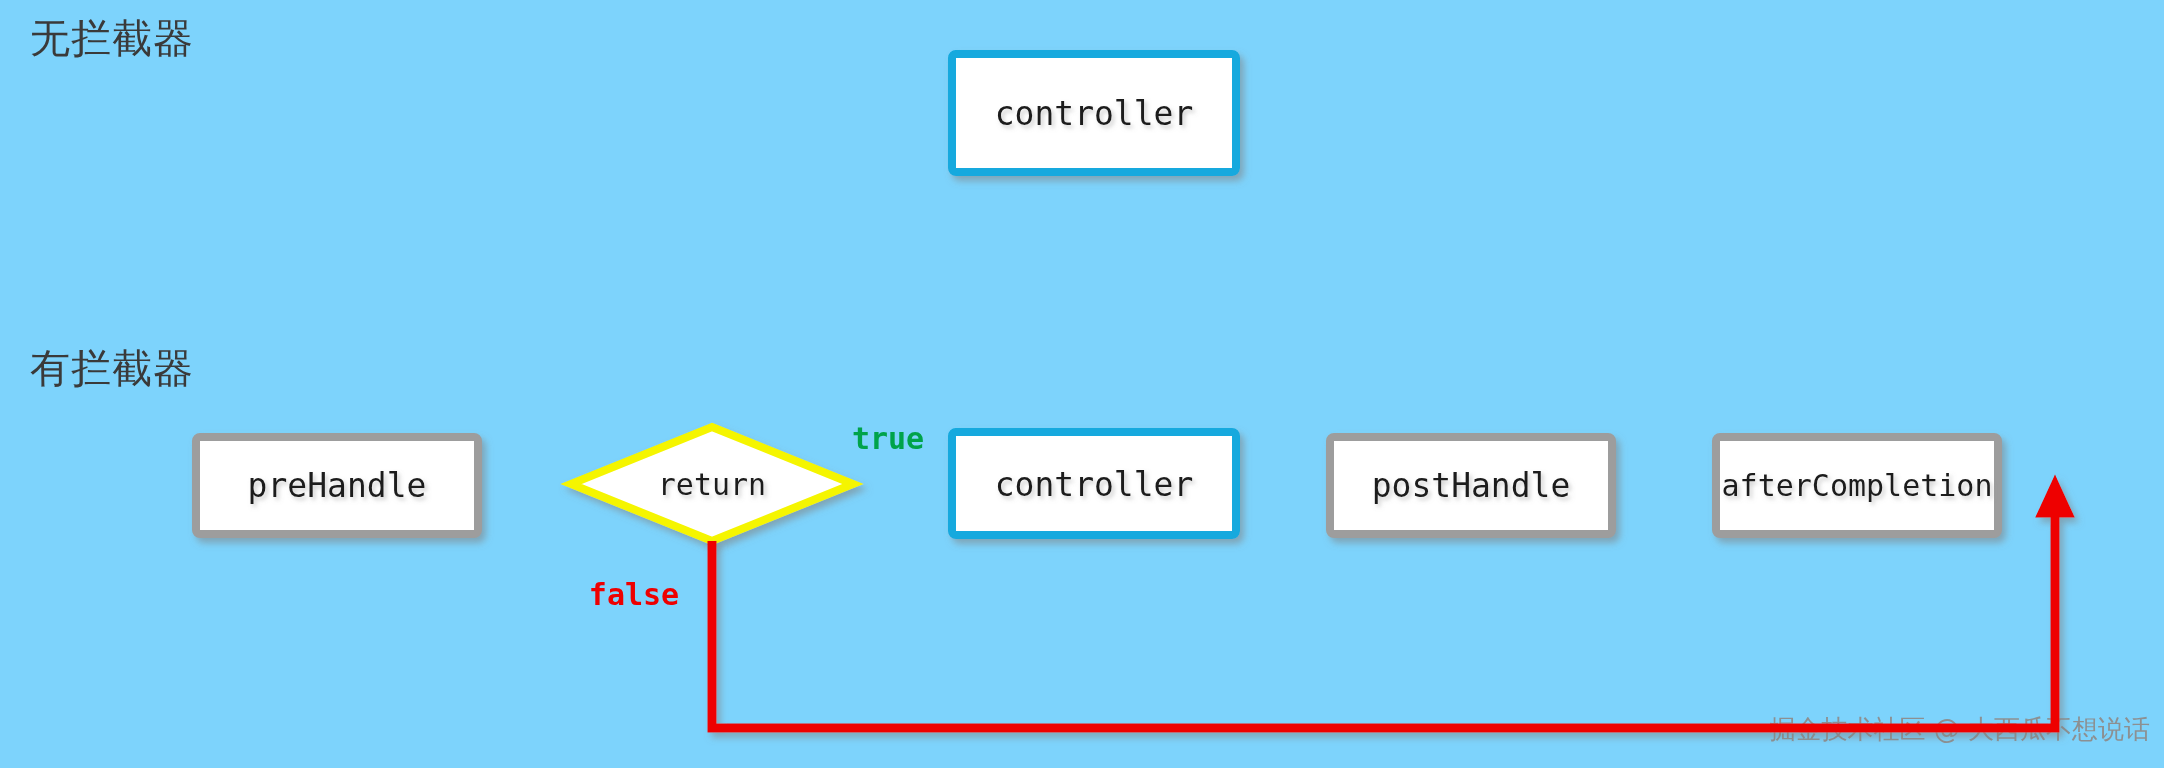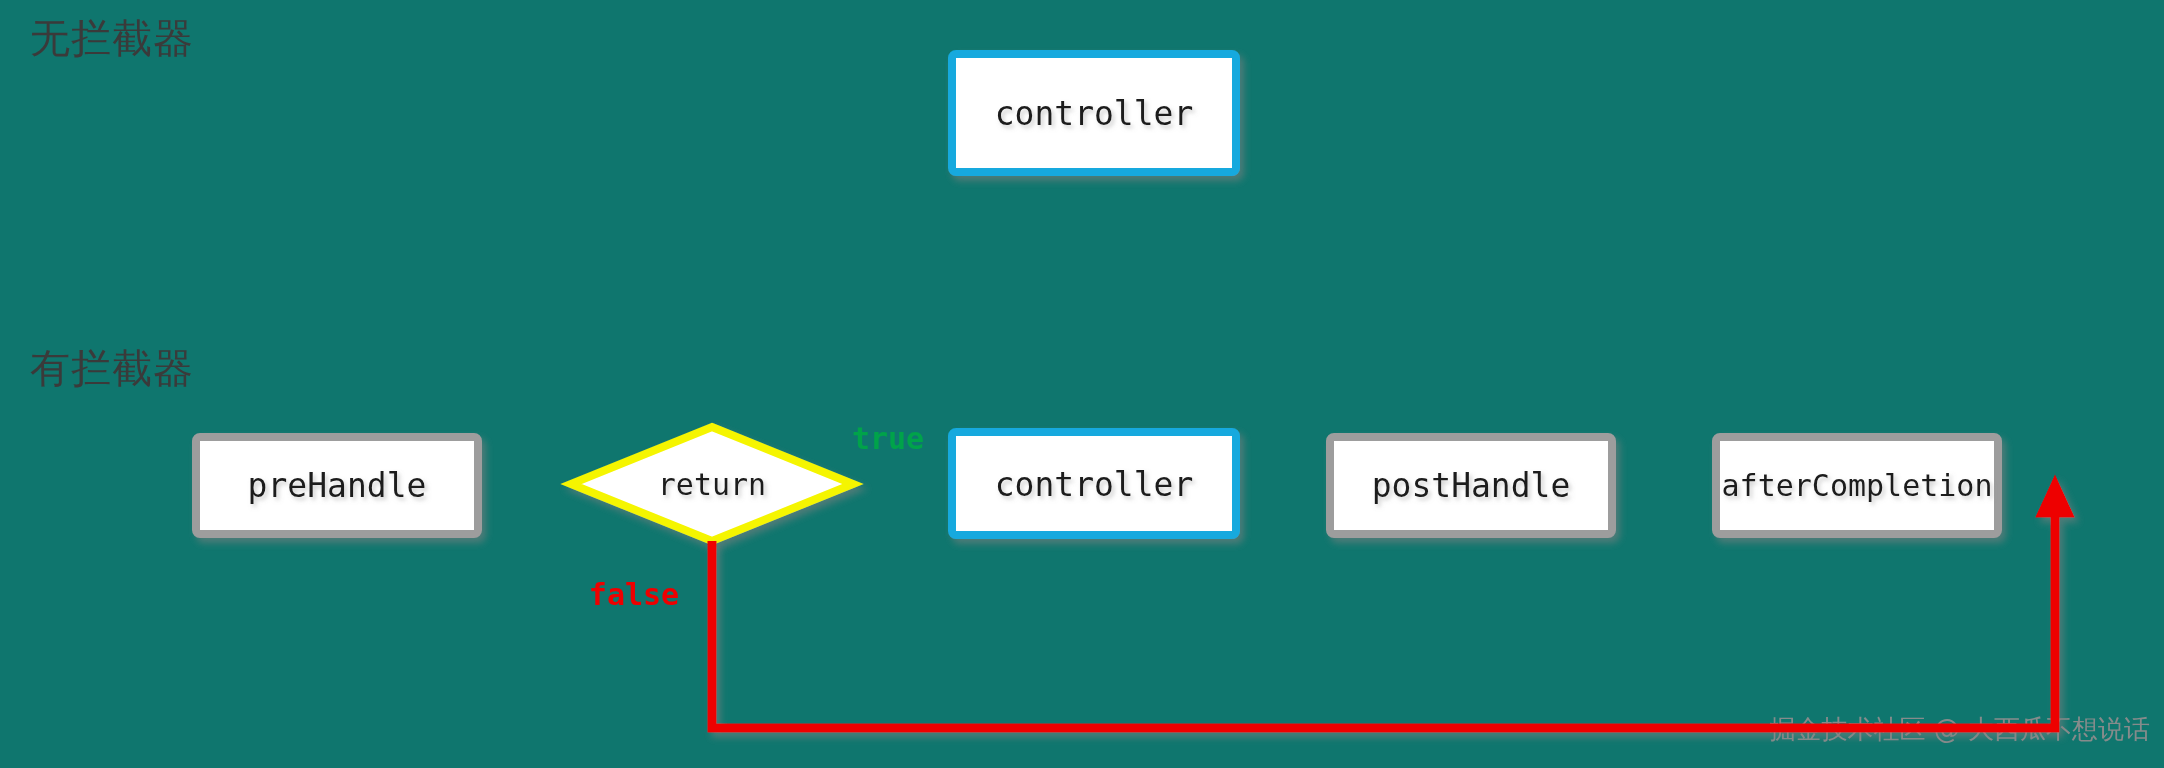--- a/index.html
+++ b/index.html
@@ -10,21 +10,21 @@
   body {
     width: 2164px;
     height: 768px;
     overflow: hidden;
     font-family: "Liberation Sans", sans-serif;
   }
   #diagram-root {
     position: relative;
     width: 2164px;
     height: 768px;
-    background: #0f766e;
+    background: #7dd3fc;
   }
   svg.canvas {
     position: absolute;
     top: 0;
     left: 0;
     width: 2164px;
     height: 768px;
   }
   .section-title {
     font-family: "DejaVu Sans", "Liberation Sans", sans-serif;

